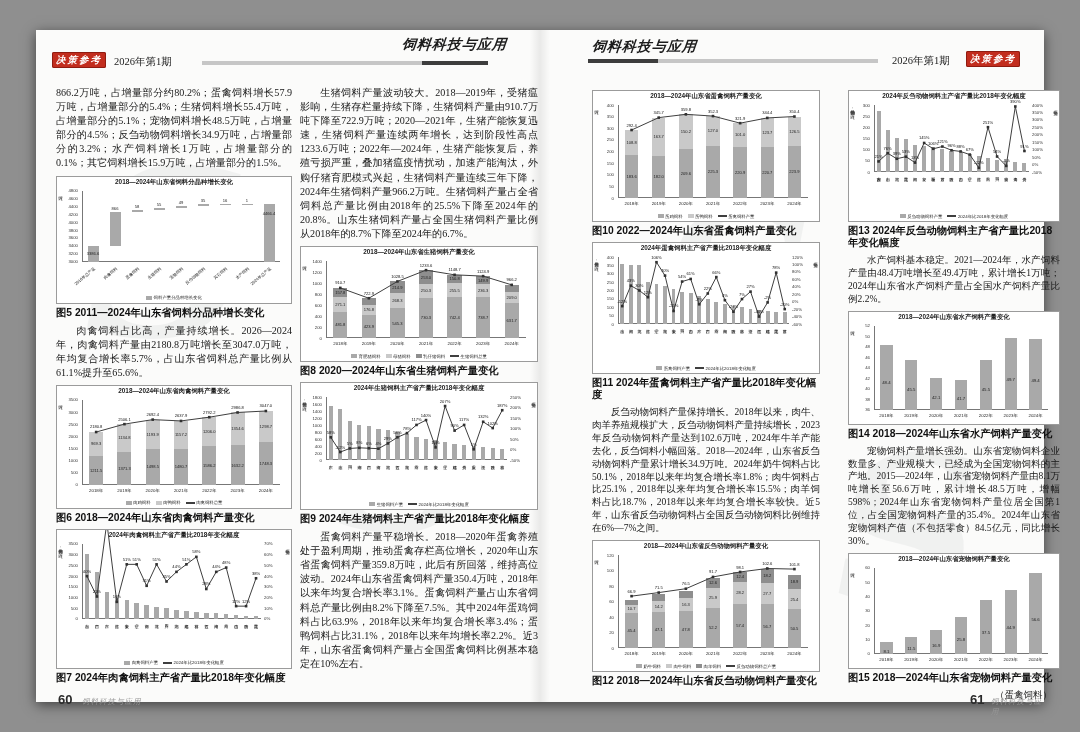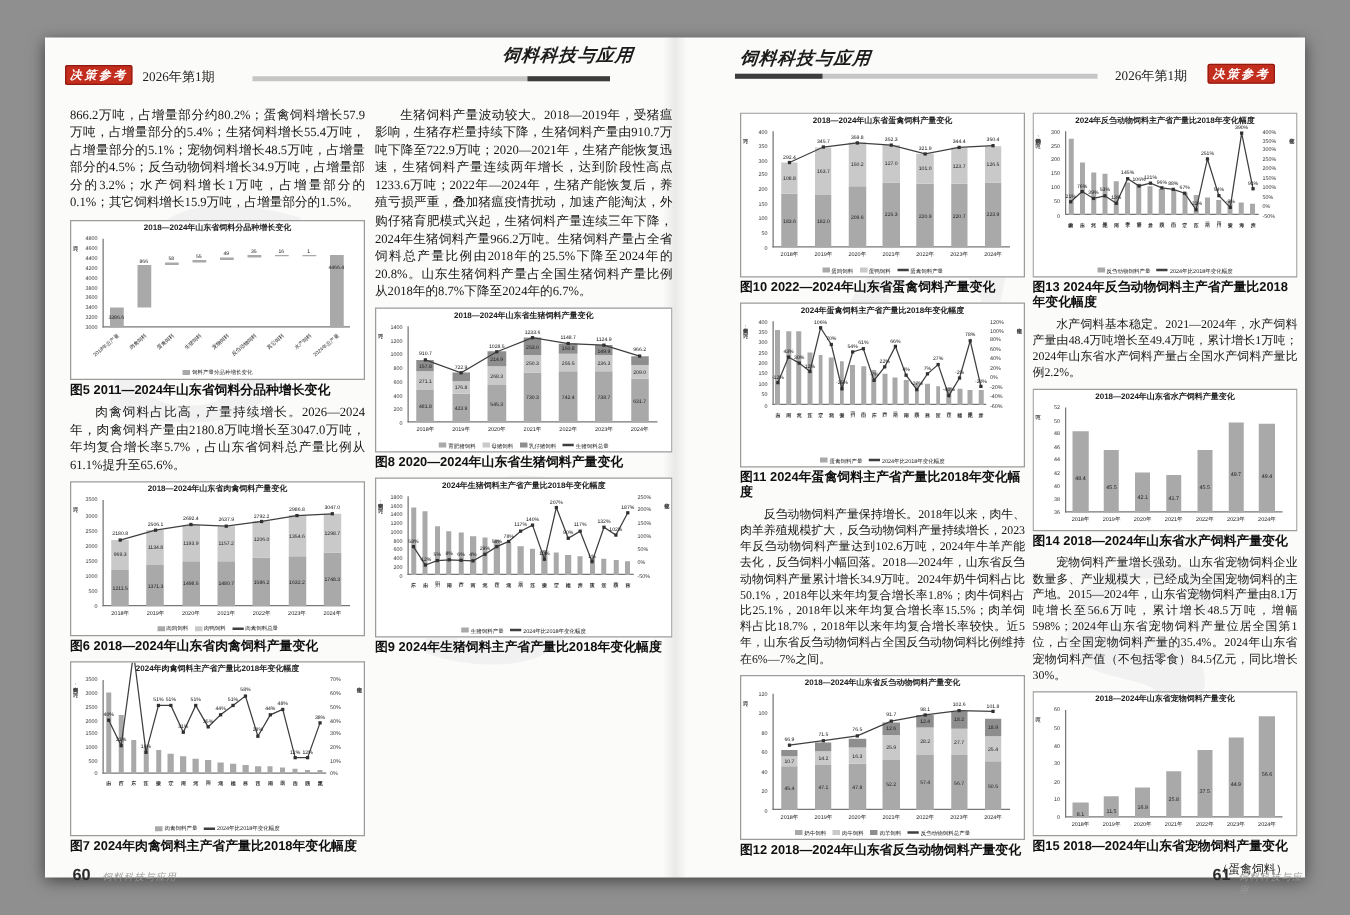--- a/index.html
+++ b/index.html
@@ -493,20 +493,21 @@
             <span style="width: 6px; height: 4px; background: rgb(169, 169, 169); display: inline-block;"></span>
             <span>生猪饲料产量</span>
           </span>
           <span style="display: inline-flex; align-items: center; gap: 1.5px;">
             <span style="width: 9px; height: 1.5px; background: rgb(63, 63, 63); display: inline-block;"></span>
             <span>2024年比2018年变化幅度</span>
           </span>
         </div>
       </div>
     <div class="figcap">图9 2024年生猪饲料主产省产量比2018年变化幅度</div>
+    <p class="para">蛋禽饲料产量平稳增长。2018—2020年蛋禽养殖处于盈利周期，推动蛋禽存栏高位增长，2020年山东省蛋禽饲料产量359.8万吨，此后有所回落，维持高位波动。2024年山东省蛋禽饲料产量350.4万吨，2018年以来年均复合增长率3.1%。蛋禽饲料产量占山东省饲料总产量比例由8.2%下降至7.5%。其中2024年蛋鸡饲料占比63.9%，2018年以来年均复合增长率3.4%；蛋鸭饲料占比31.1%，2018年以来年均增长率2.2%。近3年，山东省蛋禽饲料产量占全国蛋禽饲料比例基本稳定在10%左右。</p>
   </div>
 
   <div class="col" id="col3" style="left:556px;top:60px;width:228px;height:610px">
     <div class="chart" style="height:132px">
         <div style="position: absolute; left: 0px; right: 0px; top: 1px; text-align: center; font-size: 6.4px; font-weight: bold; color: rgb(34, 34, 34);">2018—2024年山东省蛋禽饲料产量变化</div>
         <div style="position: absolute; left: 25px; top: 14px; width: 190px; height: 93px; border-left: 1px solid rgb(119, 119, 119); border-bottom: 1px solid rgb(119, 119, 119); box-sizing: border-box;"></div>
         <div style="position: absolute; left: 0px; top: 104.5px; width: 21px; text-align: right; font-size: 4.3px; color: rgb(51, 51, 51);">0</div>
         <div style="position: absolute; left: 0px; top: 92.875px; width: 21px; text-align: right; font-size: 4.3px; color: rgb(51, 51, 51);">50</div>
         <div style="position: absolute; left: 0px; top: 81.25px; width: 21px; text-align: right; font-size: 4.3px; color: rgb(51, 51, 51);">100</div>
         <div style="position: absolute; left: 0px; top: 69.625px; width: 21px; text-align: right; font-size: 4.3px; color: rgb(51, 51, 51);">150</div>
@@ -793,21 +794,21 @@
           </span>
           <span style="display: inline-flex; align-items: center; gap: 1.5px;">
             <span style="width: 9px; height: 1.5px; background: rgb(63, 63, 63); display: inline-block;"></span>
             <span>反刍动物饲料总产量</span>
           </span>
         </div>
       </div>
     <div class="figcap">图12 2018—2024年山东省反刍动物饲料产量变化</div>
   </div>
 
-  <div class="col" id="col4" style="left:790px;top:60px;width:212px;height:610px">
+  <div class="col" id="col4" style="left:812px;top:60px;width:212px;height:610px">
     <div class="chart" style="height:132px">
         <div style="position: absolute; left: 0px; right: 0px; top: 1px; text-align: center; font-size: 6.4px; font-weight: bold; color: rgb(34, 34, 34);">2024年反刍动物饲料主产省产量比2018年变化幅度</div>
         <div style="position: absolute; left: 25px; top: 14px; width: 155px; height: 67px; border-left: 1px solid rgb(119, 119, 119); border-bottom: 1px solid rgb(119, 119, 119); box-sizing: border-box;"></div>
         <div style="position: absolute; left: 0px; top: 78.5px; width: 21px; text-align: right; font-size: 4.3px; color: rgb(51, 51, 51);">0</div>
         <div style="position: absolute; left: 0px; top: 67.3333px; width: 21px; text-align: right; font-size: 4.3px; color: rgb(51, 51, 51);">50</div>
         <div style="position: absolute; left: 0px; top: 56.1667px; width: 21px; text-align: right; font-size: 4.3px; color: rgb(51, 51, 51);">100</div>
         <div style="position: absolute; left: 0px; top: 45px; width: 21px; text-align: right; font-size: 4.3px; color: rgb(51, 51, 51);">150</div>
         <div style="position: absolute; left: 0px; top: 33.8333px; width: 21px; text-align: right; font-size: 4.3px; color: rgb(51, 51, 51);">200</div>
         <div style="position: absolute; left: 0px; top: 22.6667px; width: 21px; text-align: right; font-size: 4.3px; color: rgb(51, 51, 51);">250</div>
         <div style="position: absolute; left: 0px; top: 11.5px; width: 21px; text-align: right; font-size: 4.3px; color: rgb(51, 51, 51);">300</div>

